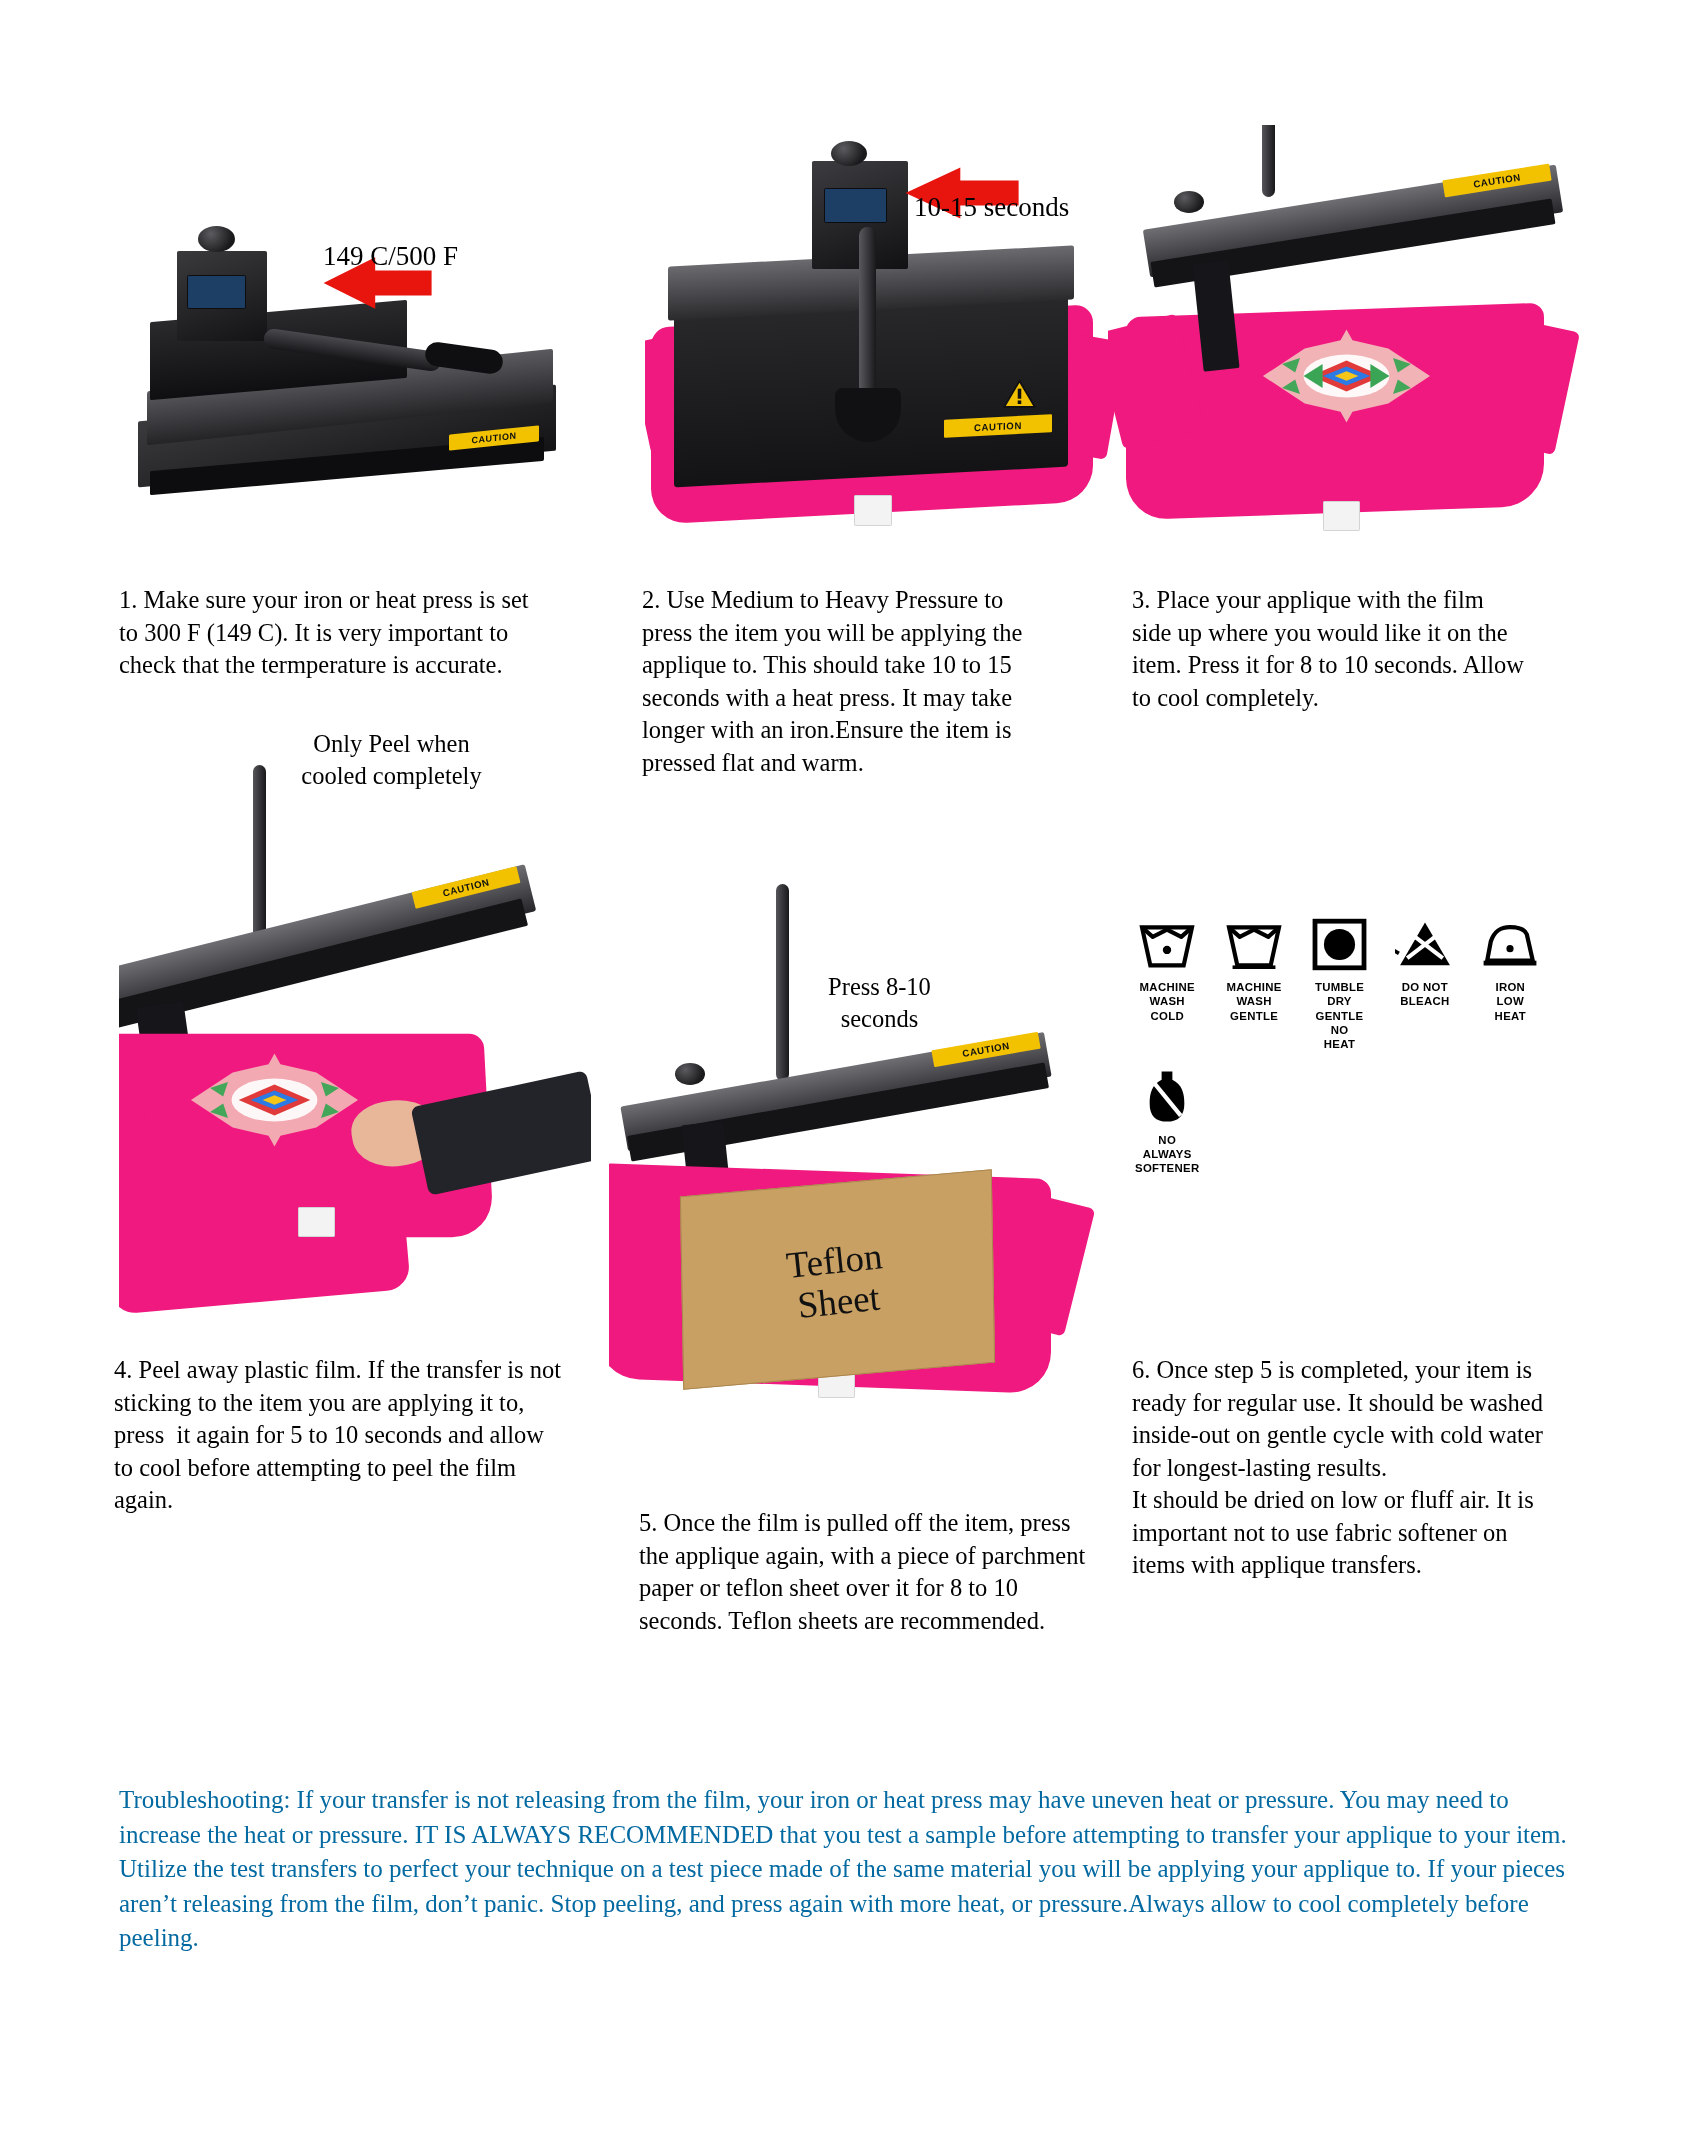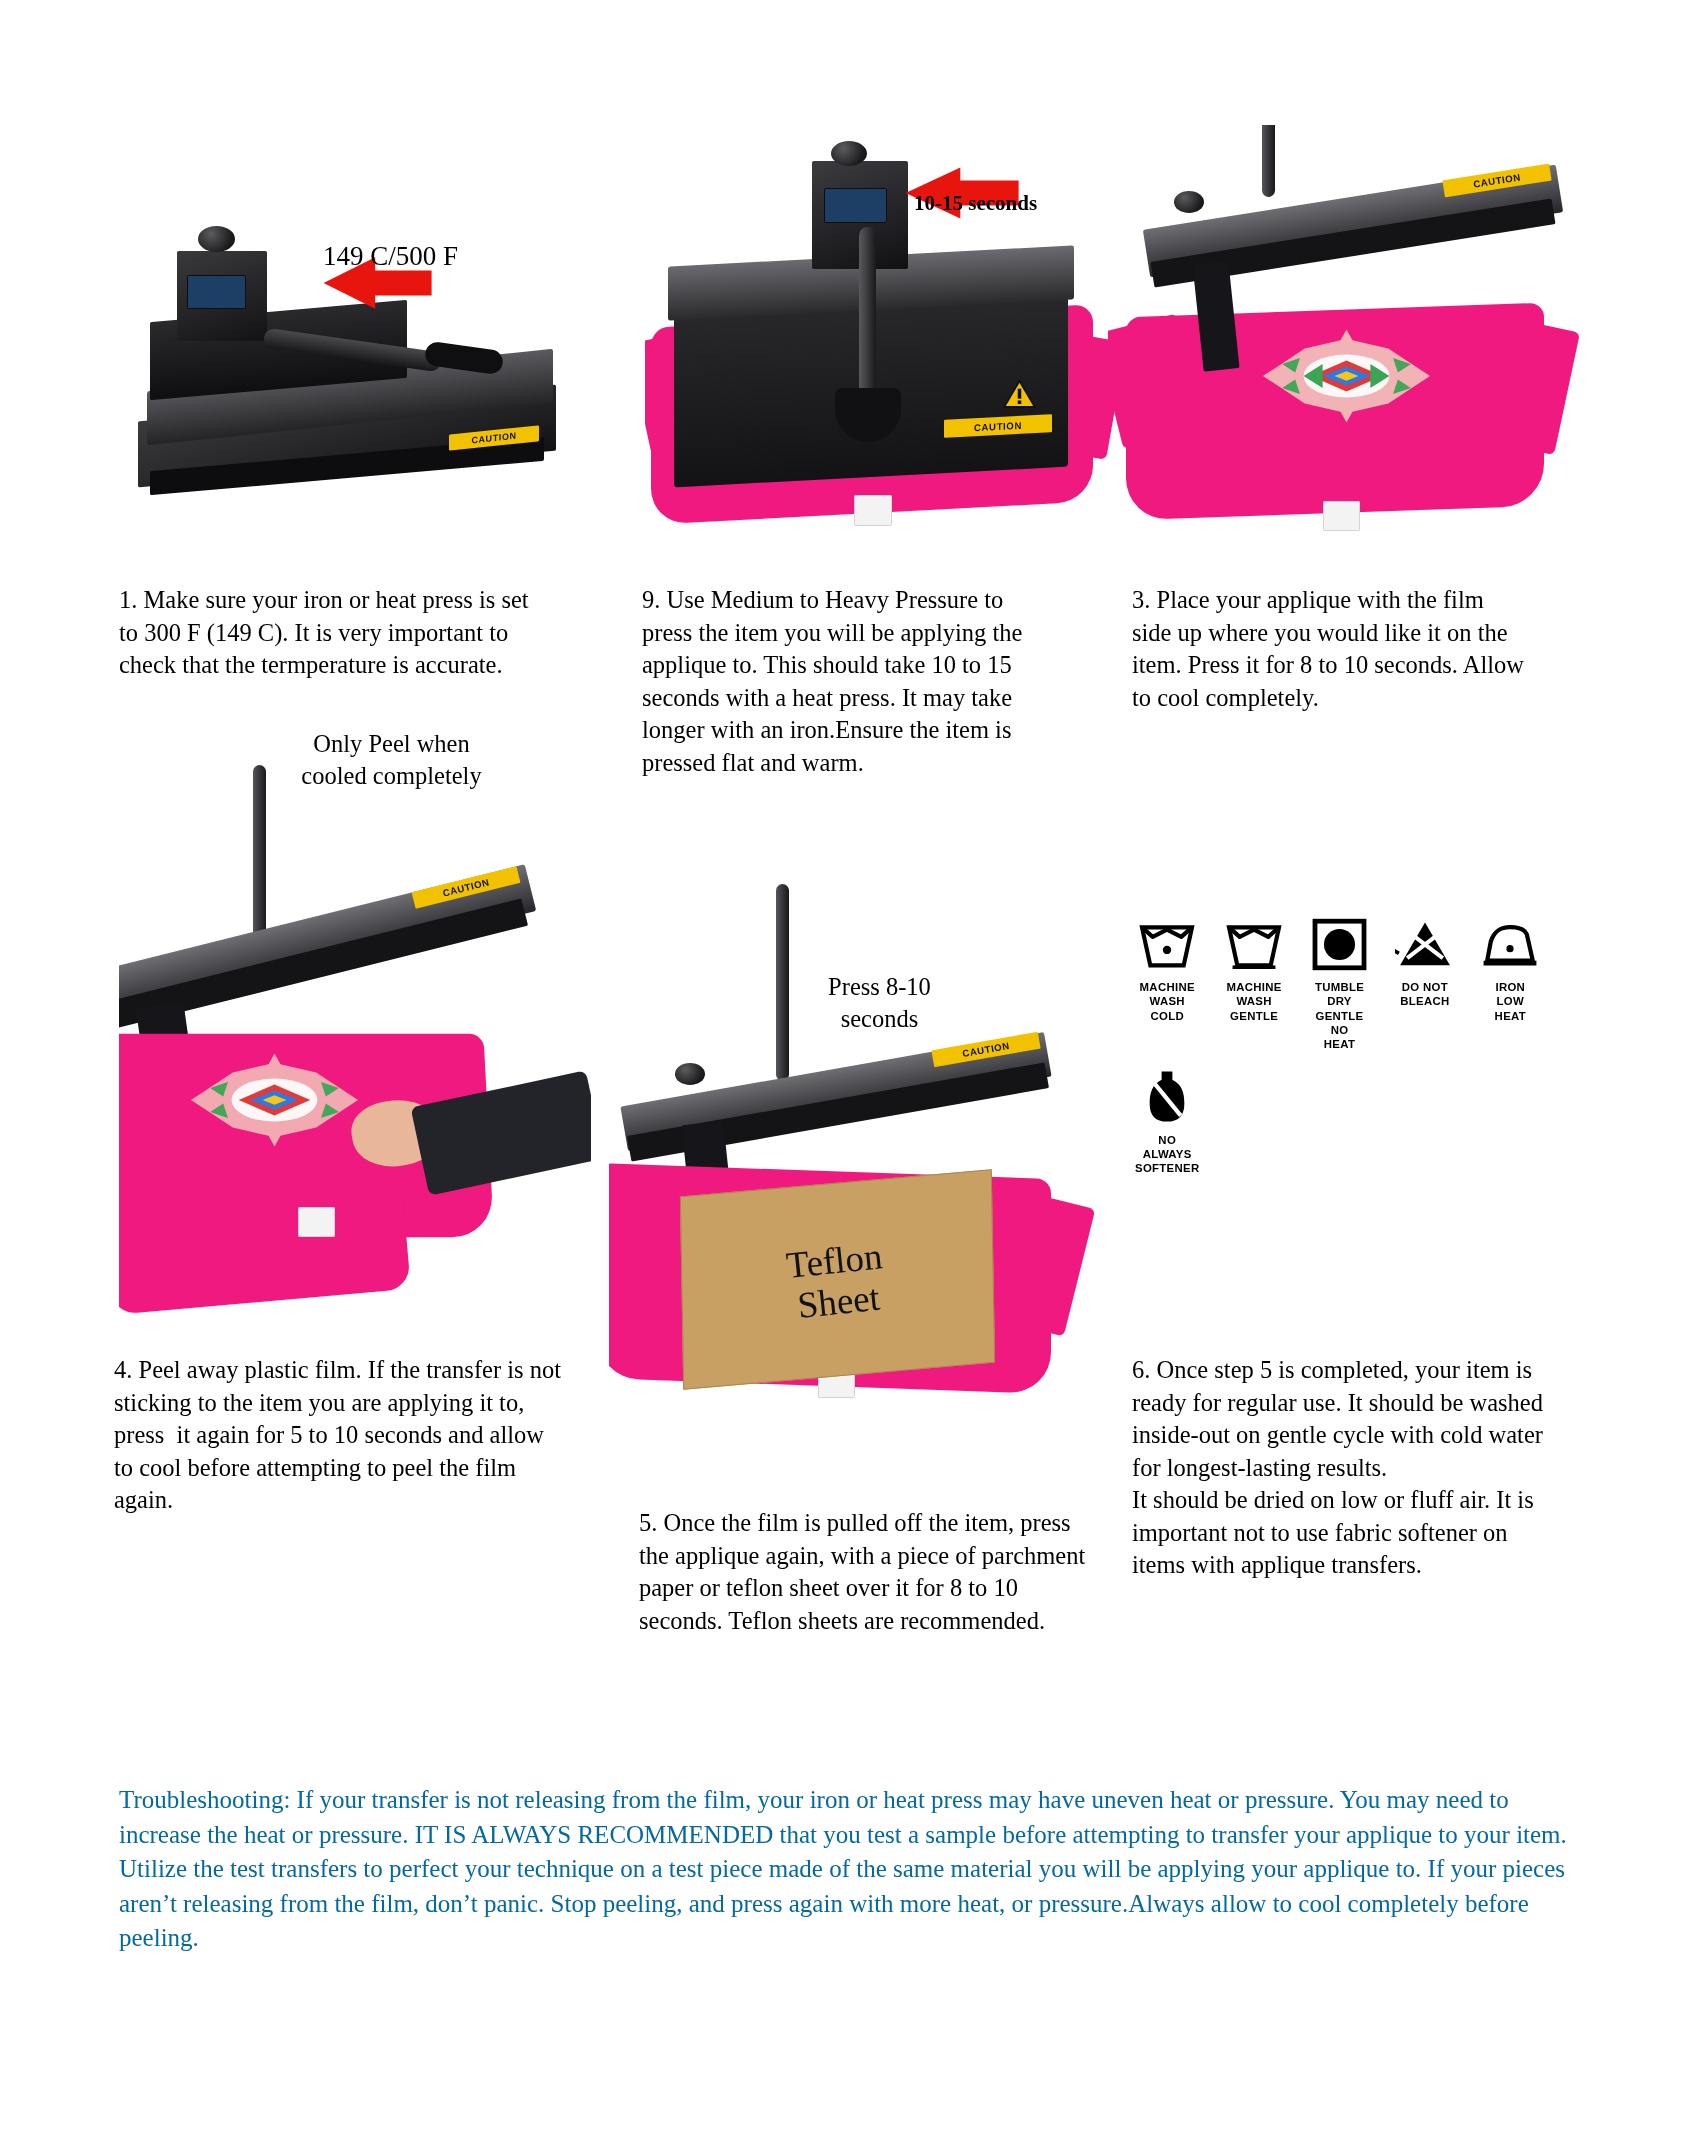--- a/index.html
+++ b/index.html
@@ -35,22 +35,21 @@
   .callout {
     position: absolute;
     font-family: "Liberation Serif", serif;
     font-size: 24.5px;
     line-height: 1.3;
     color: #000;
     text-align: center;
     white-space: pre-wrap;
   }
   .callout.small {
-    font-size: 21px;
-    font-weight: bold;
+    font-size: 27px;
   }
   .footer-text {
     position: absolute;
     font-family: "Liberation Serif", serif;
     font-size: 25px;
     line-height: 1.38;
     color: #0369a1;
     white-space: pre-wrap;
   }
 
@@ -278,21 +277,21 @@
       <div class="caution" style="left:335px; top:47px; width:108px; height:16.7px; transform:rotate(-9deg); font-size:9.6px;">CAUTION</div>
 
       <div class="metal" style="left:154px; top:-125px; width:13px; height:197px; border-radius:6.6px; background:linear-gradient(90deg,#55555a,#18181b);"></div>
       <div class="knob" style="left:66px; top:66px; width:30px; height:21.5px;"></div>
 
       <div class="metal" style="left:90px; top:137px; width:36px; height:108px; background:#15151a; transform:rotate(-6deg);"></div>
     </div>
   </div>
 
   <div class="step-text" style="left:119px; top:571px; width:430px;">1. Make sure your iron or heat press is set to 300 F (149 C). It is very important to check that the termperature is accurate.</div>
-  <div class="step-text" style="left:642px; top:571px; width:388px;">9. Use Medium to Heavy Pressure to press the item you will be applying the applique to. This should take 10 to 15 seconds with a heat press. It may take longer with an iron.Ensure the item is pressed flat and warm.</div>
+  <div class="step-text" style="left:642px; top:571px; width:388px;">2. Use Medium to Heavy Pressure to press the item you will be applying the applique to. This should take 10 to 15 seconds with a heat press. It may take longer with an iron.Ensure the item is pressed flat and warm.</div>
   <div class="step-text" style="left:1132px; top:571px; width:394px;">3. Place your applique with the film side up where you would like it on the item. Press it for 8 to 10 seconds. Allow to cool completely.</div>
 
   <div class="callout" style="left:251px; top:728px; width:281px;">Only Peel when
 cooled completely</div>
 
   <div class="photo" style="left:119px; top:765px; width:472px; height:562px;">
     <div class="press">
 
       <div class="metal" style="left:134px; top:0px; width:13px; height:179px; border-radius:6.6px; background:linear-gradient(90deg,#55555a,#18181b);"></div>
 

